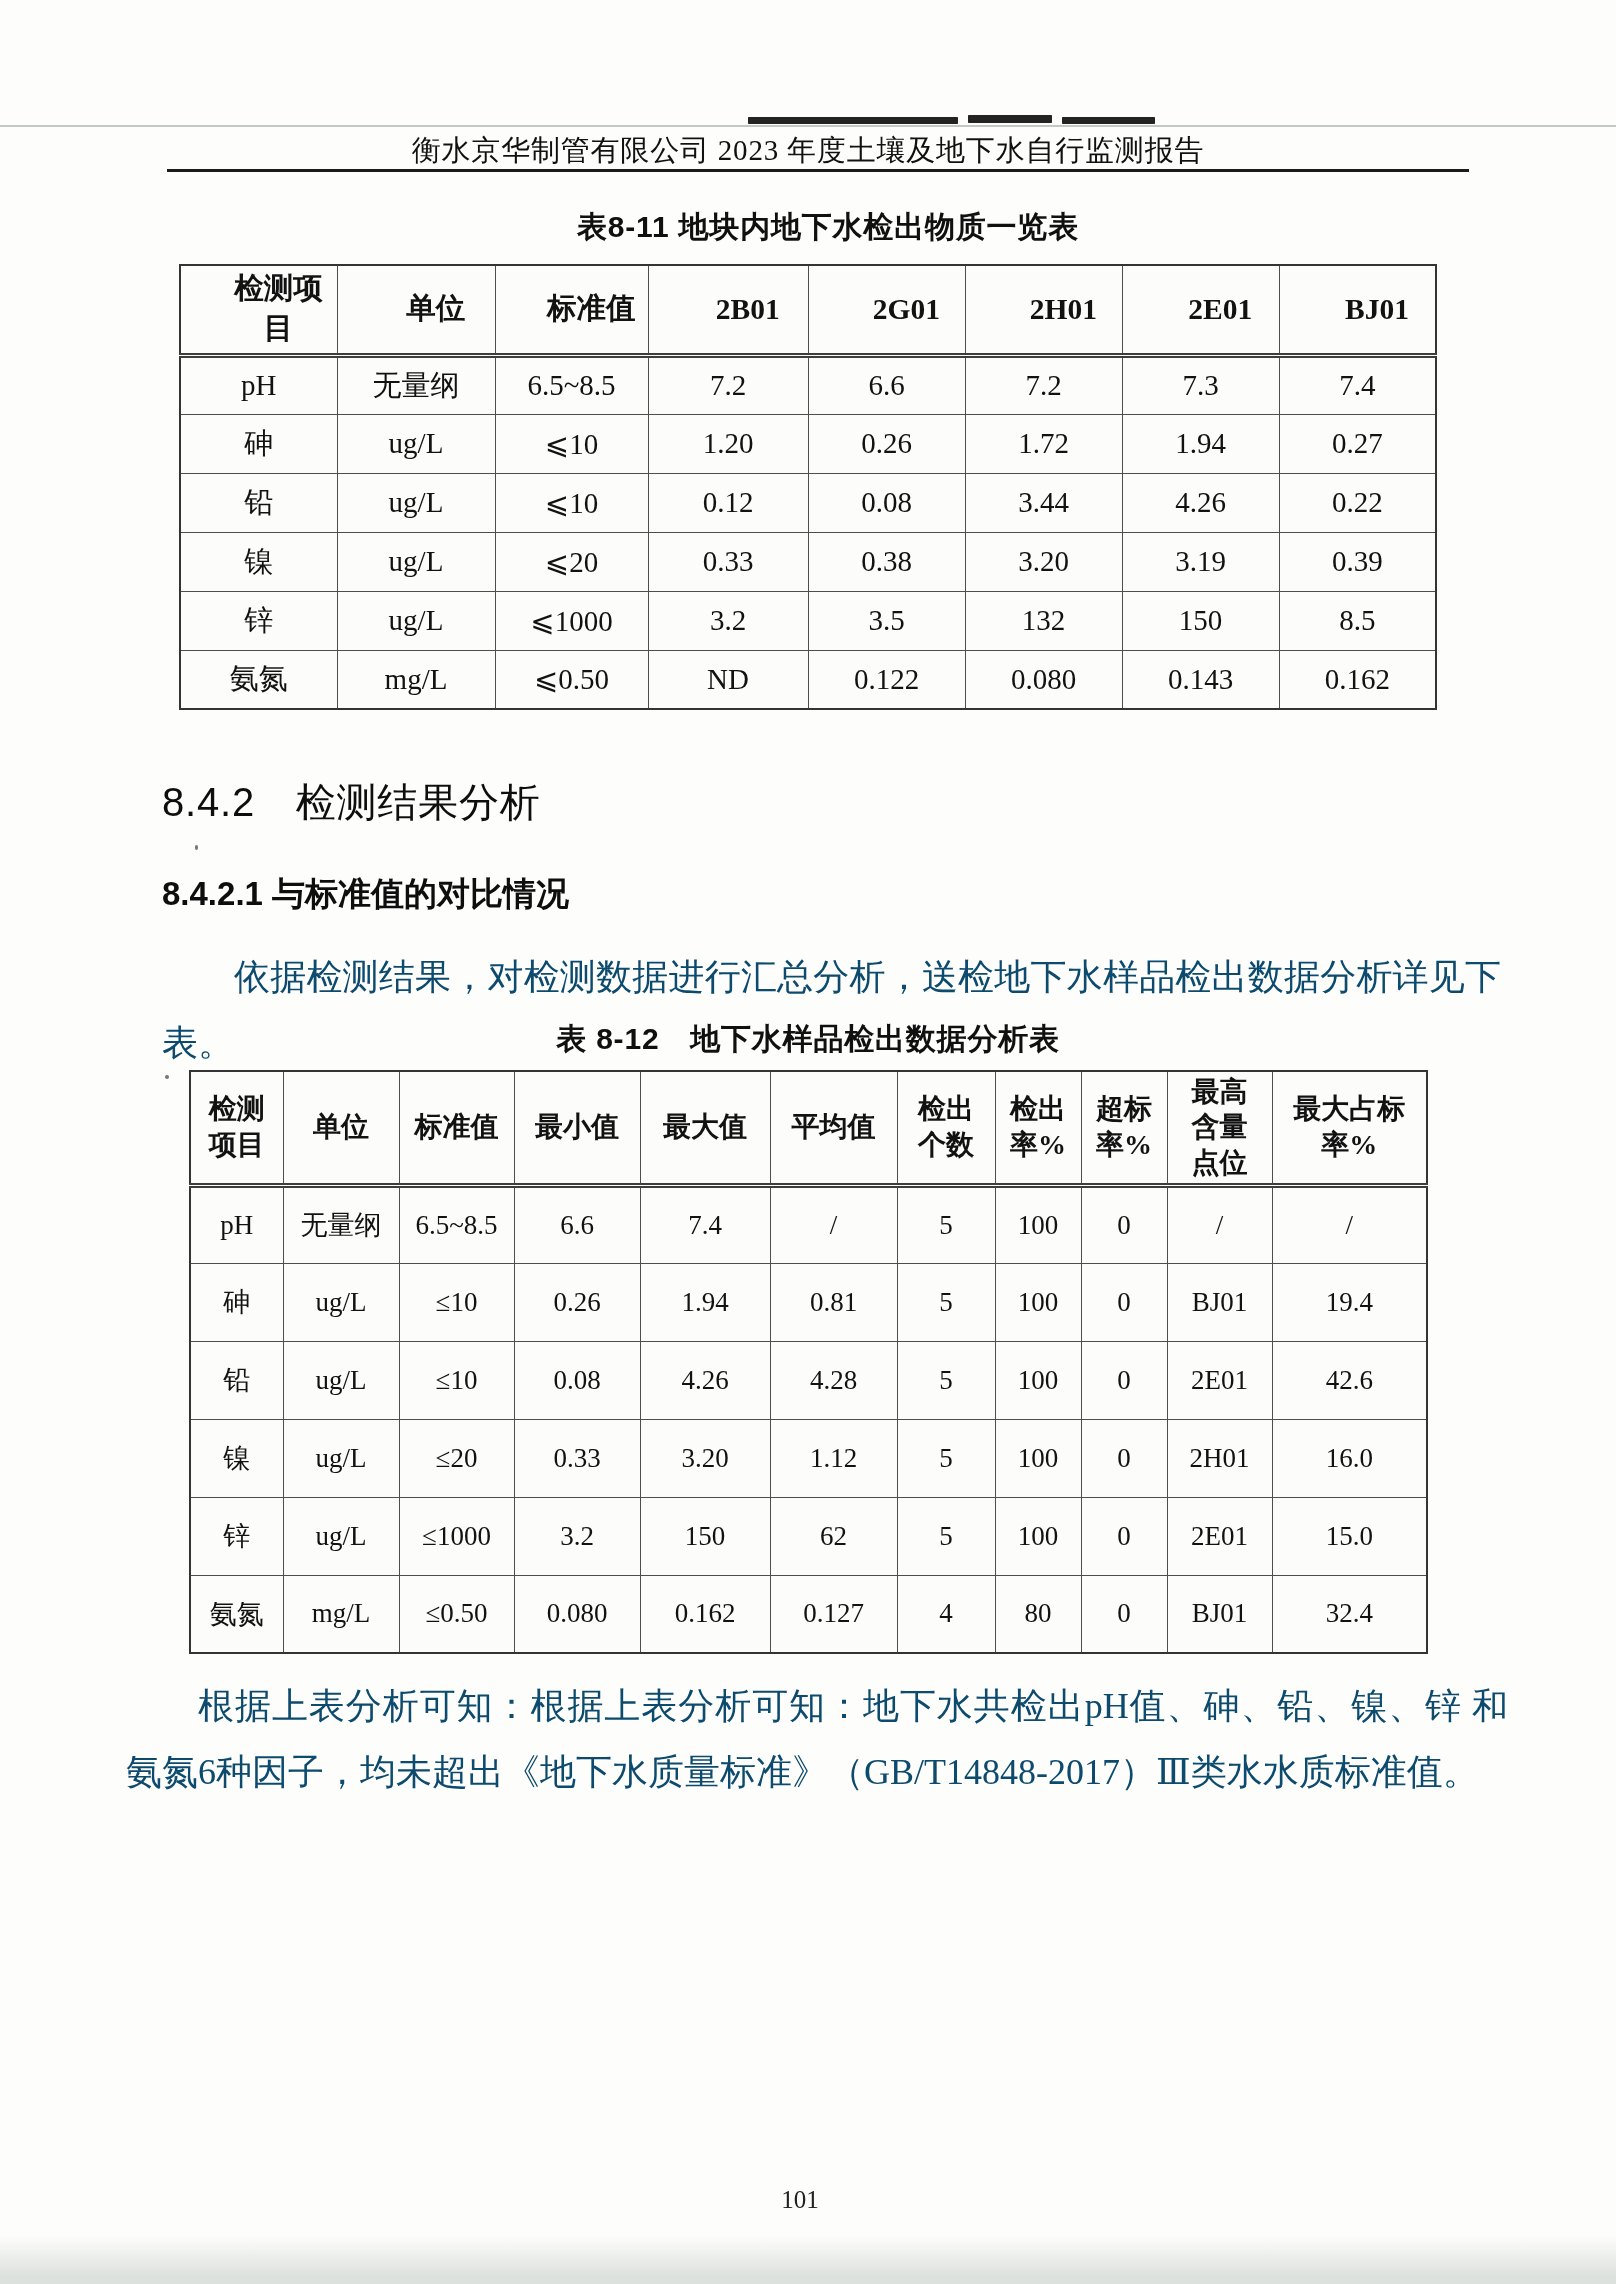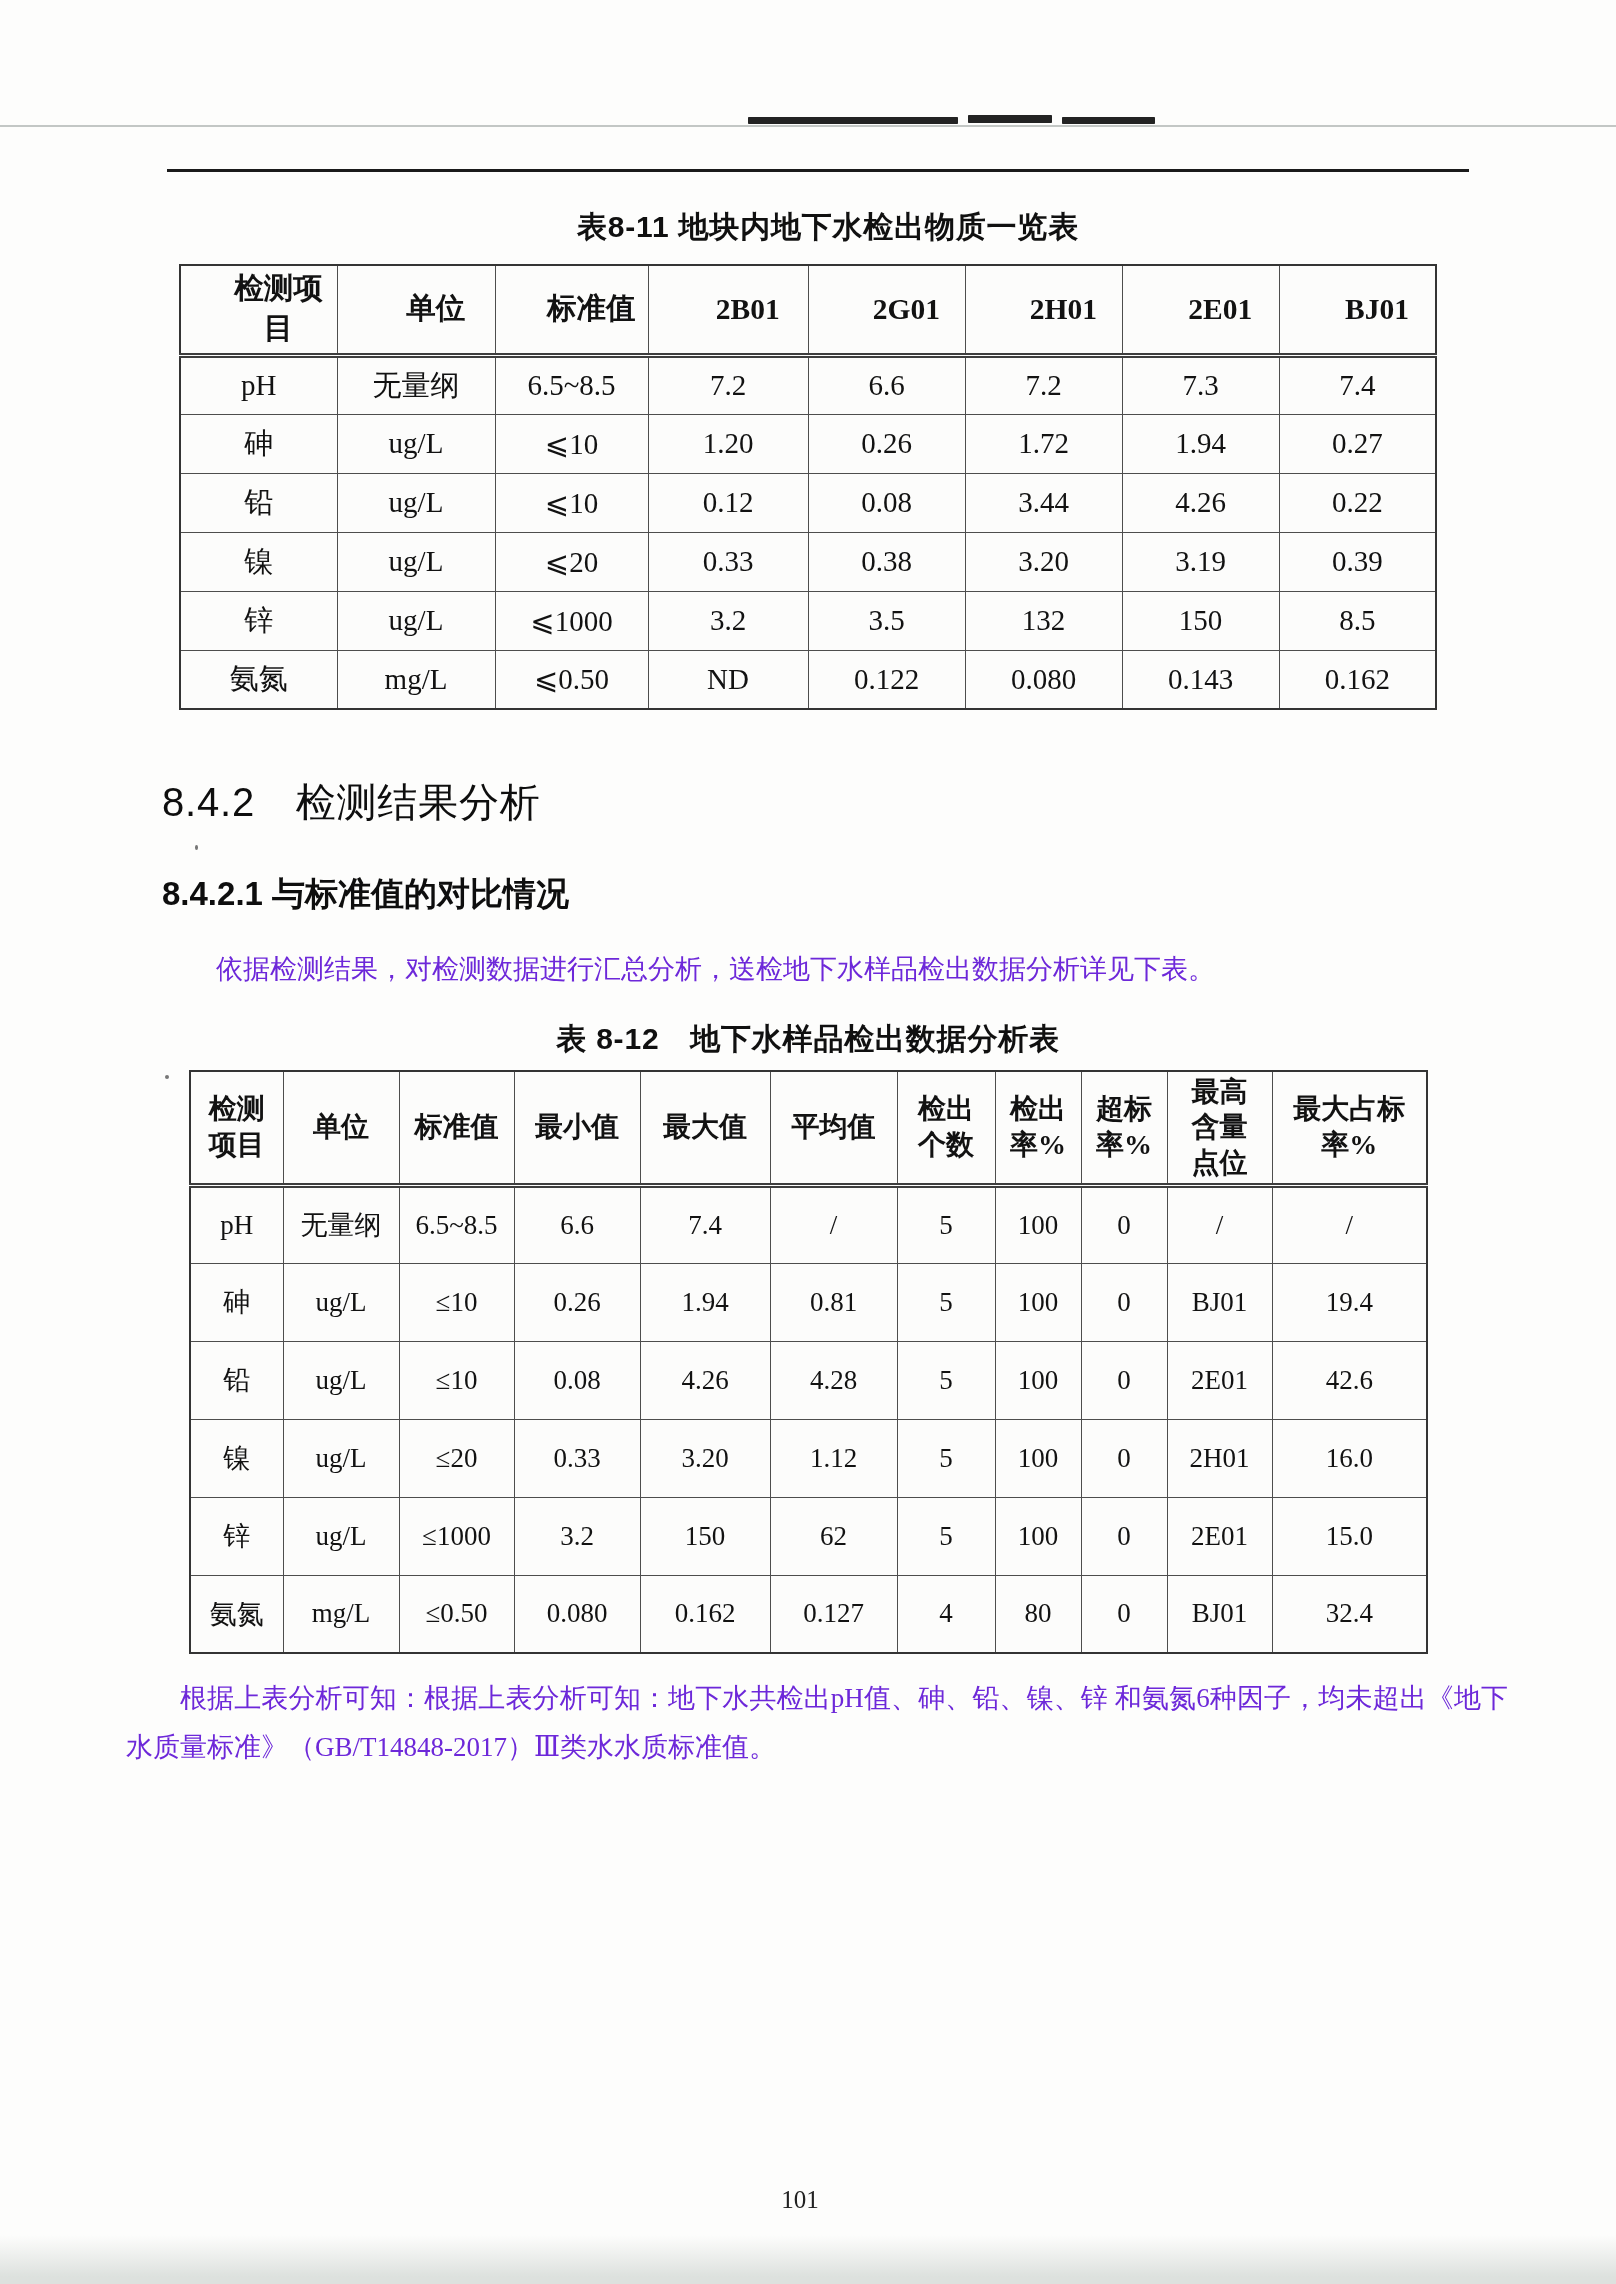--- a/index.html
+++ b/index.html
@@ -41,21 +41,21 @@
     position:absolute;left:162px;top:775px;
     font-family:"Liberation Sans","DejaVu Sans",sans-serif;
     font-weight:normal;font-size:40px;color:#0e0e0e;letter-spacing:0.8px;
   }
   .sec-subheading{
     position:absolute;left:162px;top:872px;
     font-family:"Liberation Sans","DejaVu Sans",sans-serif;
     font-weight:bold;font-size:33px;color:#0e0e0e;
   }
   .body-para{
-    position:absolute;font-size:27px;line-height:1.82;color:#6d28d9;
+    position:absolute;font-size:36px;line-height:1.82;color:#0c4a6e;
     text-align:justify;
   }
   .intro-para{left:162px;top:945px;width:1339px;text-indent:2em;}
   .conclusion-para{left:126px;top:1674px;width:1382px;text-indent:2em;}
 
   
   table.doc{border-collapse:collapse;table-layout:fixed;position:absolute;background:#fcfcfb;}
   table.doc th,table.doc td{
     border:1.7px solid #4d4d4d;
     text-align:center;vertical-align:middle;
@@ -90,20 +90,21 @@
 </head>
 <body>
 
 <div class="page">
 
   <div class="dash d1"></div>
   <div class="dash d2"></div>
   <div class="dash d3"></div>
   <div class="hairline"></div>
 
+  <div class="page-header-title">衡水京华制管有限公司 2023 年度土壤及地下水自行监测报告</div>
   <div class="header-rule"></div>
 
   <div class="table-title t1-title">表8-11 地块内地下水检出物质一览表</div>
 
   <table class="doc t1">
     <colgroup>
       <col style="width:157px">
         <col style="width:158px">
         <col style="width:153px">
       <col style="width:160px">

